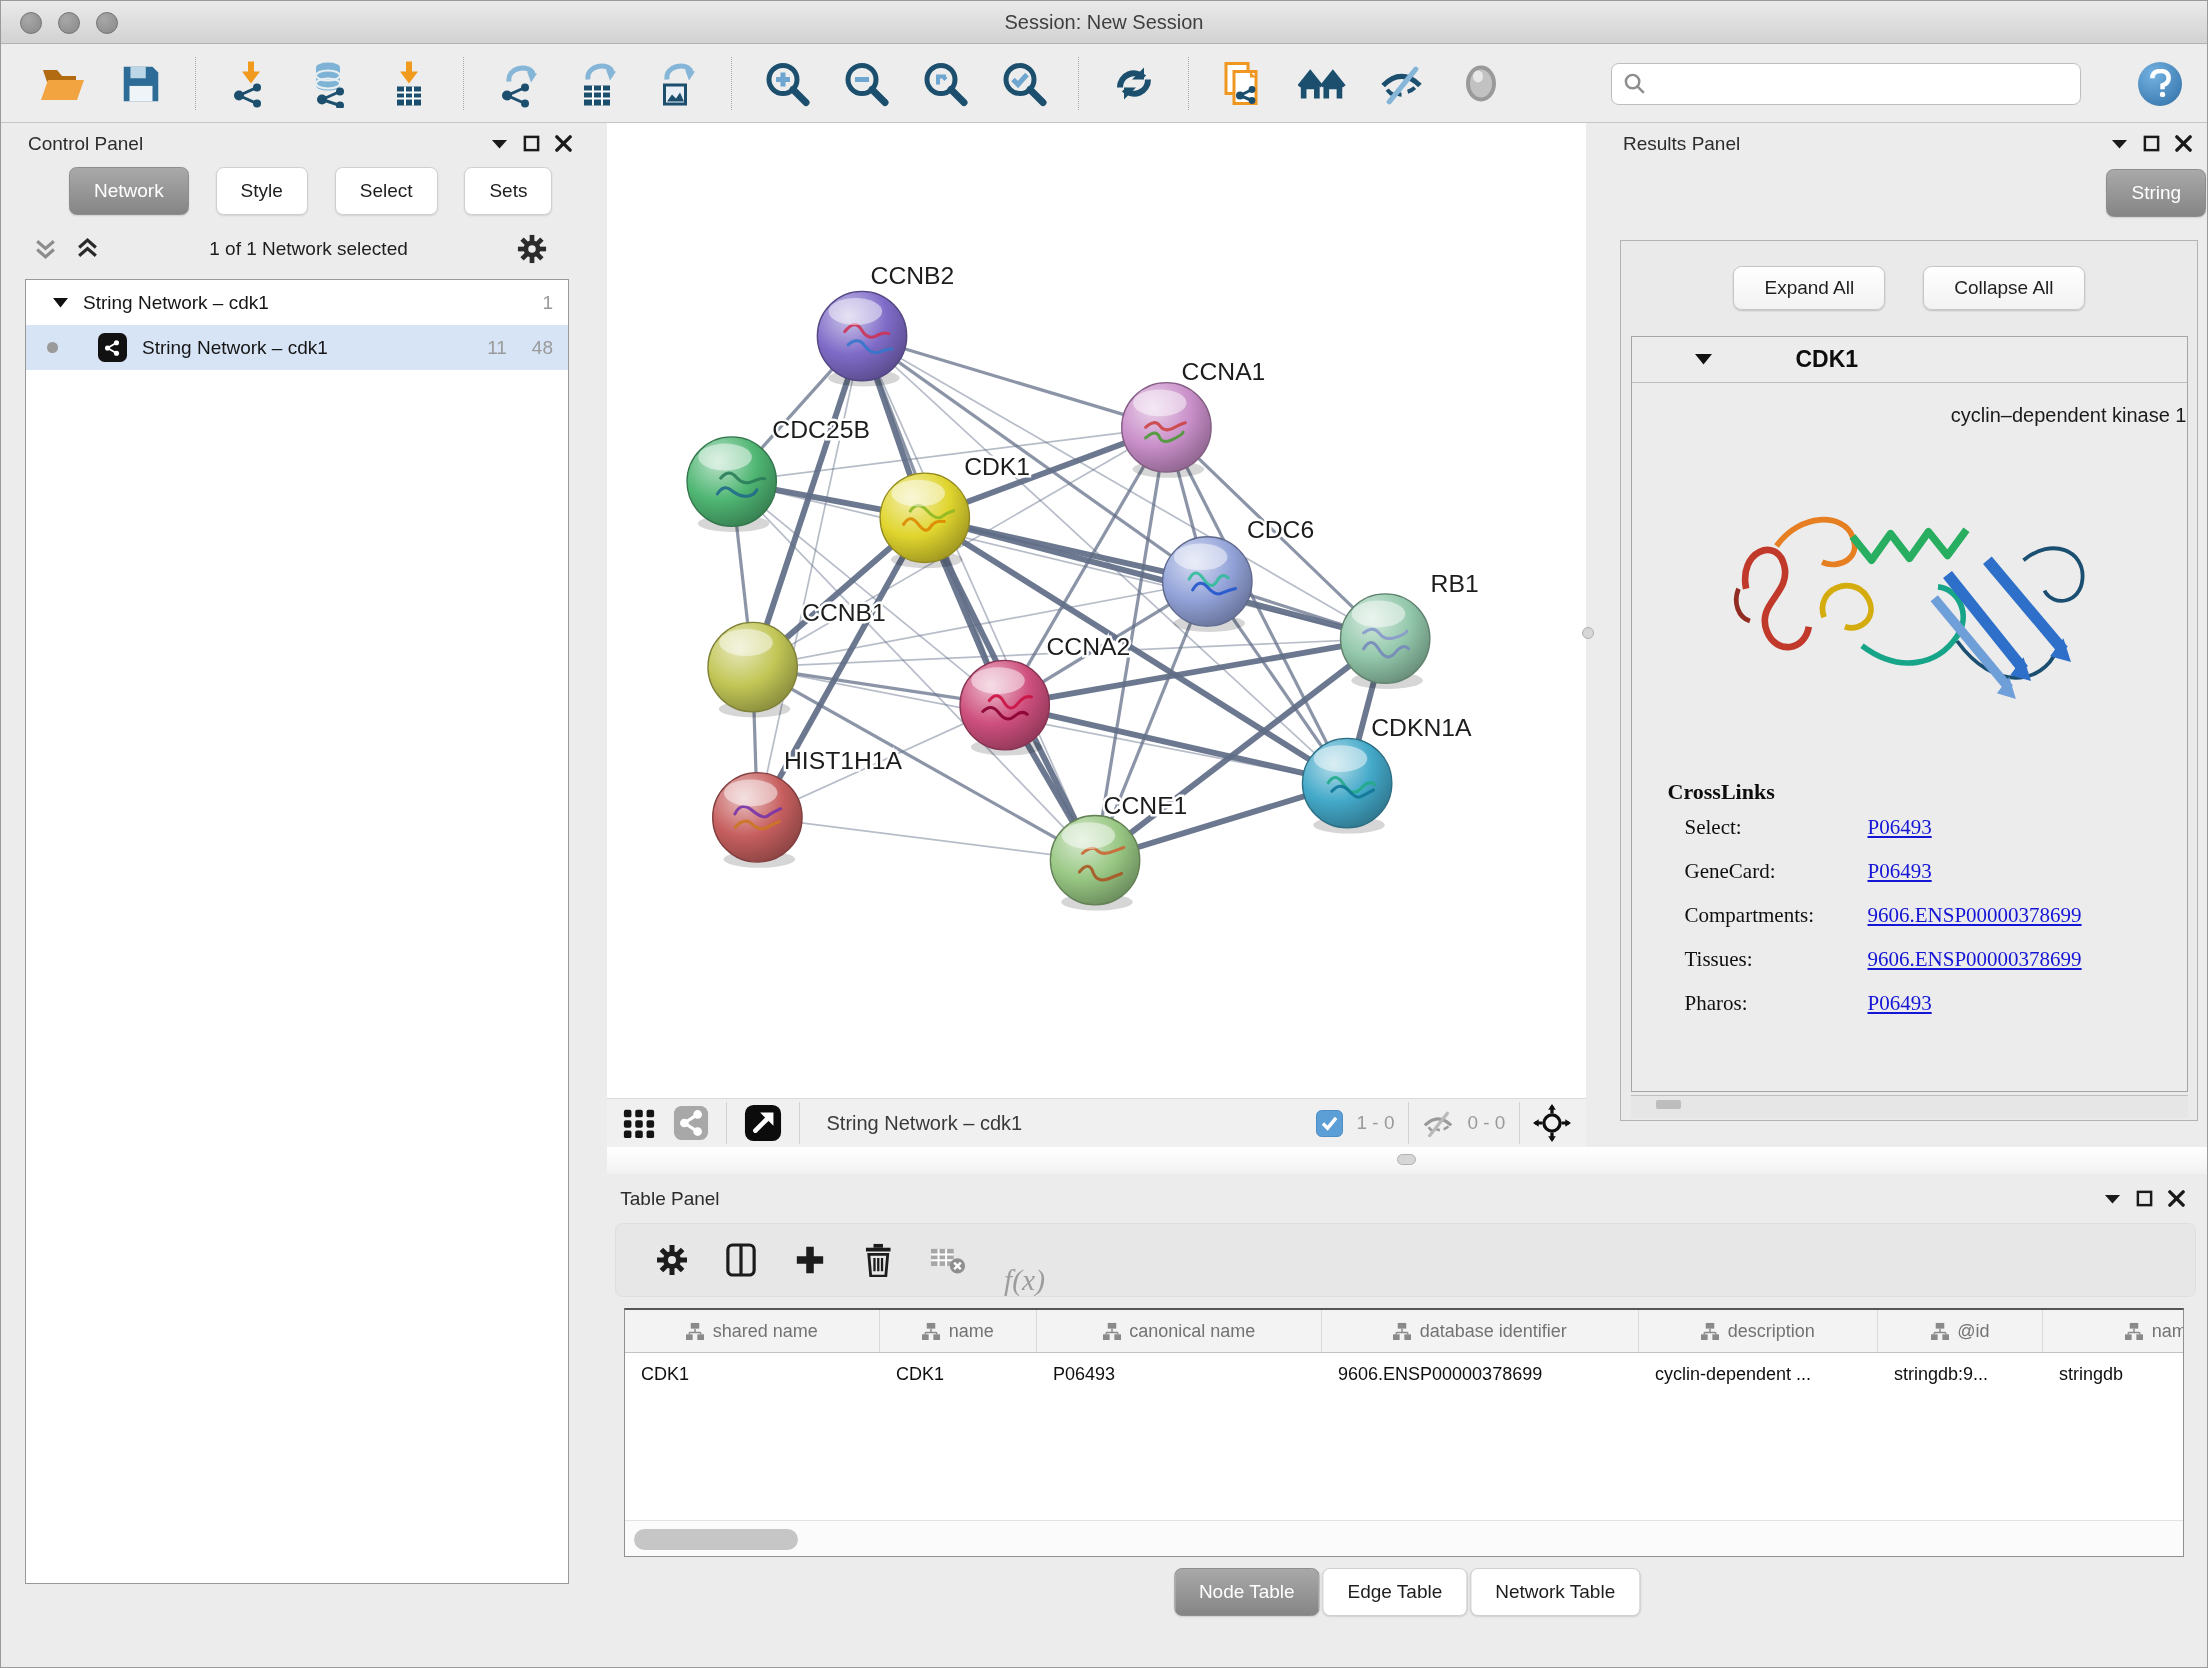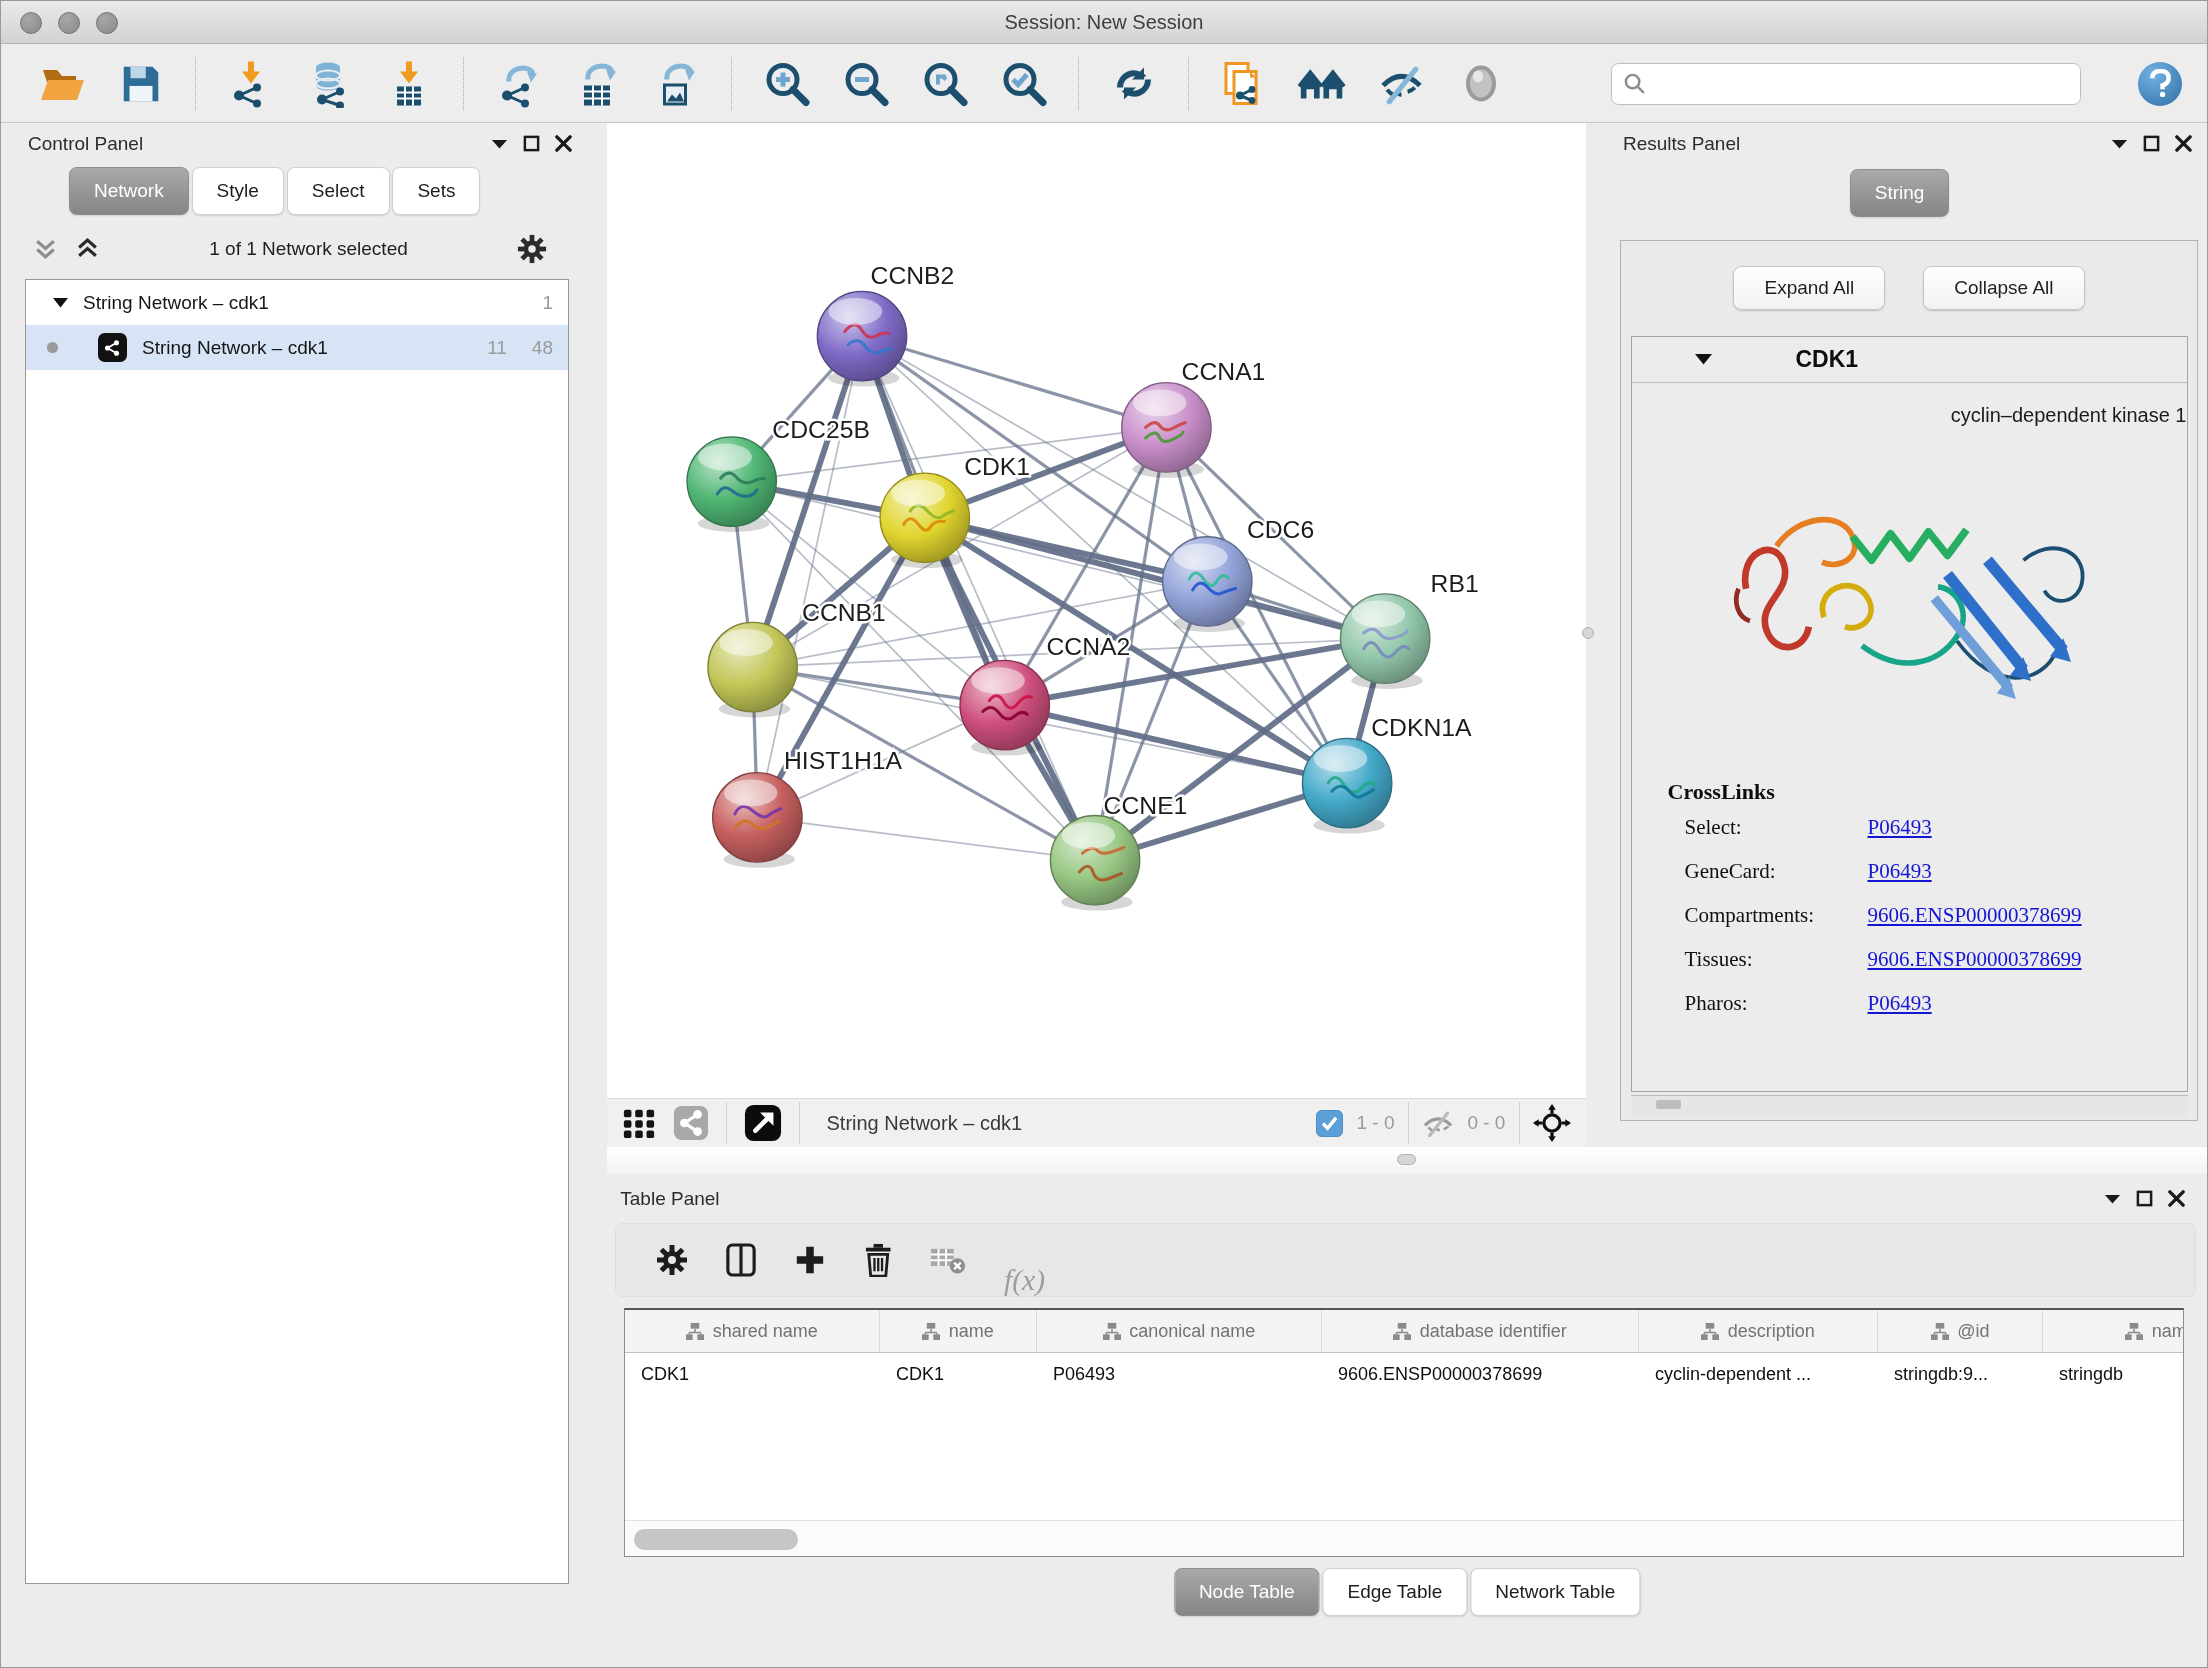--- a/index.html
+++ b/index.html
@@ -35,21 +35,21 @@
 
   
   .tab { height:48px; padding:0 24px; display:flex; align-items:center; font-size:19px; color:#1d1d1d;
     background:#fff; border:1px solid #cfcfcf; border-radius:7.6px; margin-right:2.9px; cursor:pointer;
     box-shadow:0 1px 1.9px rgba(0,0,0,.12); }
   .tab.selected { background:linear-gradient(#a9a9a9,#858585); color:#fff; border-color:#8d8d8d; }
 
   
   #control-panel { position:absolute; left:0; top:122px; width:599px; height:1489px; }
   #control-panel .panel-header { padding:0 28.5px 0 27px; margin-top:1.9px; }
-  .cp-tabs { position:absolute; left:68px; top:44px; display:flex; }
+  .cp-tabs { position:absolute; left:68px; top:44px; display:flex;gap:24px; }
   .cp-status { position:absolute; left:0; right:21px; top:99px; height:53px; display:flex; align-items:center; padding:0 32px; }
   .cp-status .stext { flex:1; text-align:center; font-size:19px; color:#1e1e1e; }
   .cp-list { position:absolute; left:24px; right:31px; top:156px; bottom:28.5px; background:#fff; border:1.9px solid #989898; }
   .net-row { height:45px; display:flex; align-items:center; font-size:19px; color:#161616; }
   .net-row .count { color:#9a9a9a; }
   .net-row.selected { background:#d7e4f6; }
   .share-badge { width:29.5px; height:29.5px; border-radius:6.7px; background:#111; display:flex; align-items:center; justify-content:center; }
   .bullet { width:10.5px; height:10.5px; border-radius:50%; background:#9a9a9a; }
 
   
@@ -65,21 +65,21 @@
   .node-label { font-size:26px; font-weight:500; fill:#1c1c1c; paint-order:stroke; stroke:#ffffff; stroke-width:5px;
     font-family:"Liberation Sans", sans-serif; }
 
   
   .knob { position:absolute; background:#d6d6d6; border:1px solid #b0b0b0; border-radius:7.6px; cursor:pointer; }
   #groove-h { position:absolute; left:606px; top:1146px; width:1603px; height:27px; background:linear-gradient(#ffffff,#f2f2f2); }
 
   
   #results-panel { position:absolute; left:1592px; top:122px; width:616px; height:1041px; }
   #results-panel .panel-header { padding:0 17px 0 30px; margin-top:1.9px; }
-  .rp-tabrow { position:absolute; left:0; right:0; top:46px; display:flex; justify-content:center; }
+  .rp-tabrow { position:absolute; left:0; right:0; top:46px; display:flex; justify-content:flex-end; }
   .rp-outer { position:absolute; left:27px; top:117px; width:578px; height:881px; background:#eaeaea; border:1.9px solid #b3b3b3; }
   .rp-buttons { display:flex; justify-content:center; gap:38px; margin-top:25px; }
   .rp-btn { height:44px; padding:0 30px; background:linear-gradient(#ffffff,#f2f2f2); border:1px solid #c6c6c6;
     border-radius:8.6px; font-size:19px; color:#1f1f1f; box-shadow:0 1px 1.9px rgba(0,0,0,.18); cursor:pointer;
     font-family:"Liberation Sans", sans-serif; }
   .rp-section { position:absolute; left:9.5px; right:9.5px; top:95px; bottom:28.5px; background:#ececec; border:1.9px solid #a5a5a5; }
   .rp-sec-head { height:46px; display:flex; align-items:center; border-bottom:1.9px solid #bdbdbd; }
   .rp-sec-name { font-size:23px; font-weight:bold; color:#0e0e0e; margin-left:84px; }
   .rp-desc { margin:21px 0 0 28.5px; font-size:20px; color:#1b1b1b;text-align:right; }
   .protein-box { margin:19px auto 0; width:399px; height:314px; }

